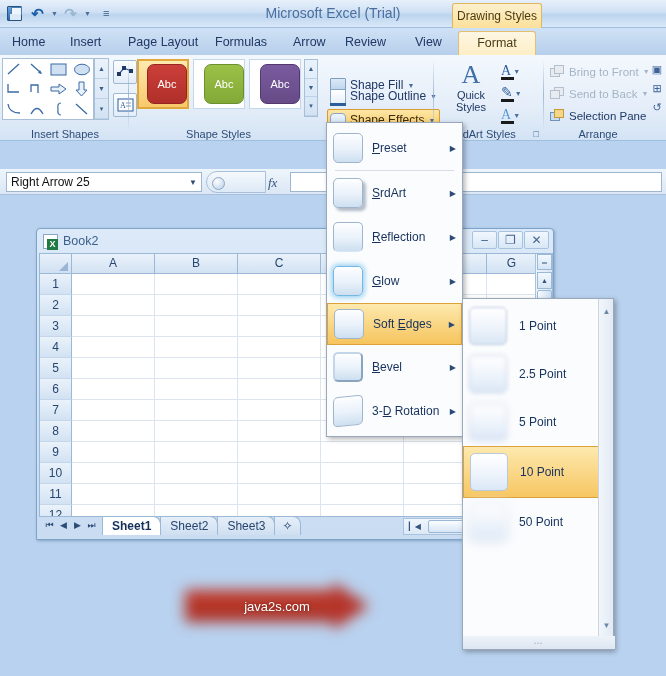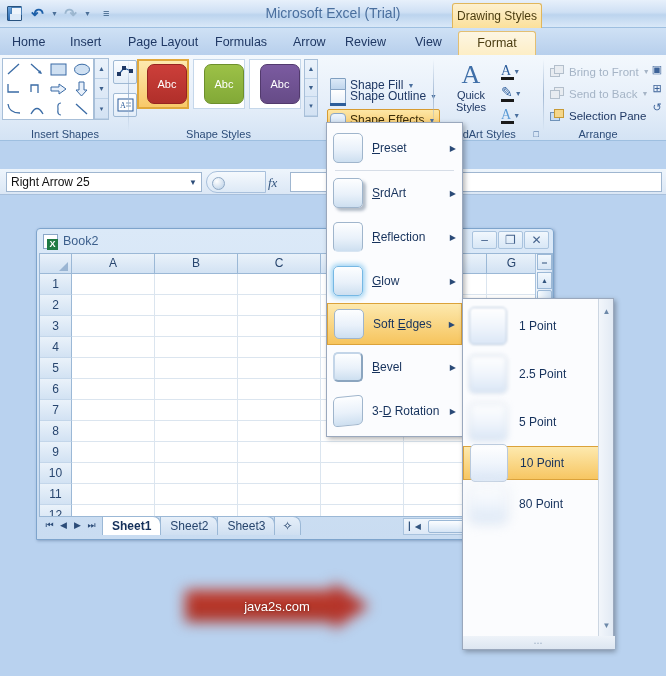--- a/index.html
+++ b/index.html
@@ -340,21 +340,21 @@
     box-shadow: 2px 2px 5px rgba(0,0,0,.3); z-index: 50;
   }
   .sm-list { position: absolute; left: 0; top: 3px; width: 136px; }
   .sm-item {
     height: 48px; display: flex; align-items: center; gap: 12px; padding: 0 6px;
     font-size: 12px; color: #16325c;
   }
   .sm-item.sel-box .sm-ico { border: 2px solid #e0a23a; box-shadow: 0 0 0 1px #fbe3a3; }
   .sm-item.hover {
     background: linear-gradient(to bottom,#fde9ae,#f7c662);
-    border: 1px solid #dba23a; height: 34px;
+    border: 1px solid #dba23a; height: 52px;
   }
   .sm-ico {
     width: 38px; height: 38px; flex: none;
     background: linear-gradient(to bottom,#ffffff 0%,#f0f5fc 50%,#dbe7f6 100%);
     border: 1px solid #b9c9dc; border-radius: 5px;
   }
   .sm-ico.b1 { filter: blur(1px); }
   .sm-ico.b2 { filter: blur(2px); }
   .sm-ico.b3 { filter: blur(3px); }
   .sm-ico.b5 { filter: blur(5px); }
@@ -796,21 +796,21 @@
     <div class="sm-item">
       <span class="sm-ico b3"></span>
       <span>5 Point</span>
     </div>
     <div class="sm-item hover">
       <span class="sm-ico"></span>
       <span>10 Point</span>
     </div>
     <div class="sm-item">
       <span class="sm-ico b6"></span>
-      <span>80 Point</span>
+      <span>50 Point</span>
     </div>
   </div>
   <div class="sm-scroll">
     <div class="sm-sa" style="top:4px">▲</div>
     <div class="sm-sa" style="bottom:4px">▼</div>
   </div>
   <div class="sm-grip">⋯</div>
 </div>
 
 </body></html>

